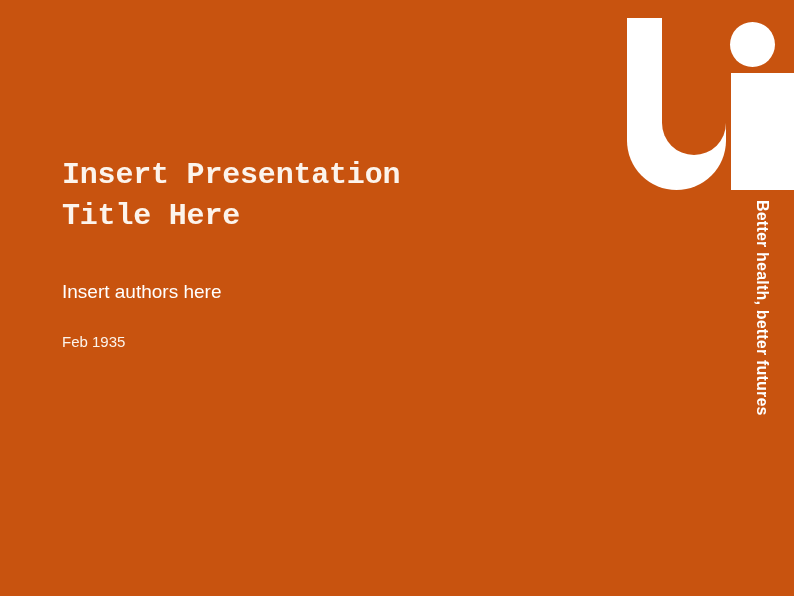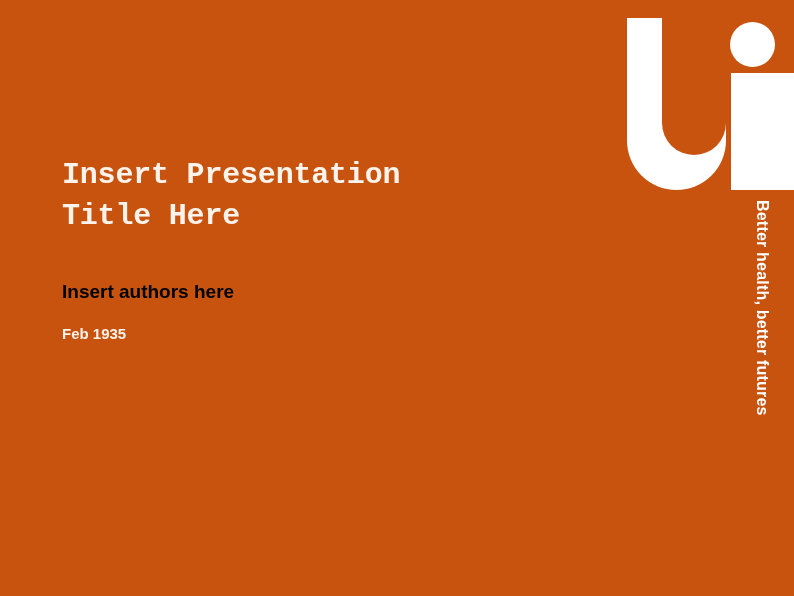--- a/index.html
+++ b/index.html
@@ -106,36 +106,36 @@
     color: #FCF4EC;
     font-size: 30px;
     font-weight: bold;
     line-height: 41px;
     margin: 0;
     letter-spacing: -0.2px;
     white-space: pre-line;
     font-family: Liberation Mono, monospace;
   }
   .slide-authors {
-    color: #000000;
+    color: #ffffff;
     font-size: 19px;
-    font-weight: bold;
+    font-weight: normal;
     margin: 0;
     position: absolute;
     top: 126px;
     left: 0;
     white-space: nowrap;
   }
   .slide-date {
     color: #FCF4EC;
     font-size: 15px;
-    font-weight: bold;
+    font-weight: normal;
     margin: 0;
     position: absolute;
-    top: 170px;
+    top: 178px;
     left: 0;
     white-space: nowrap;
   }
 
   
   .footer {
     position: absolute;
     left: 0;
     bottom: 0;
     width: 794px;

